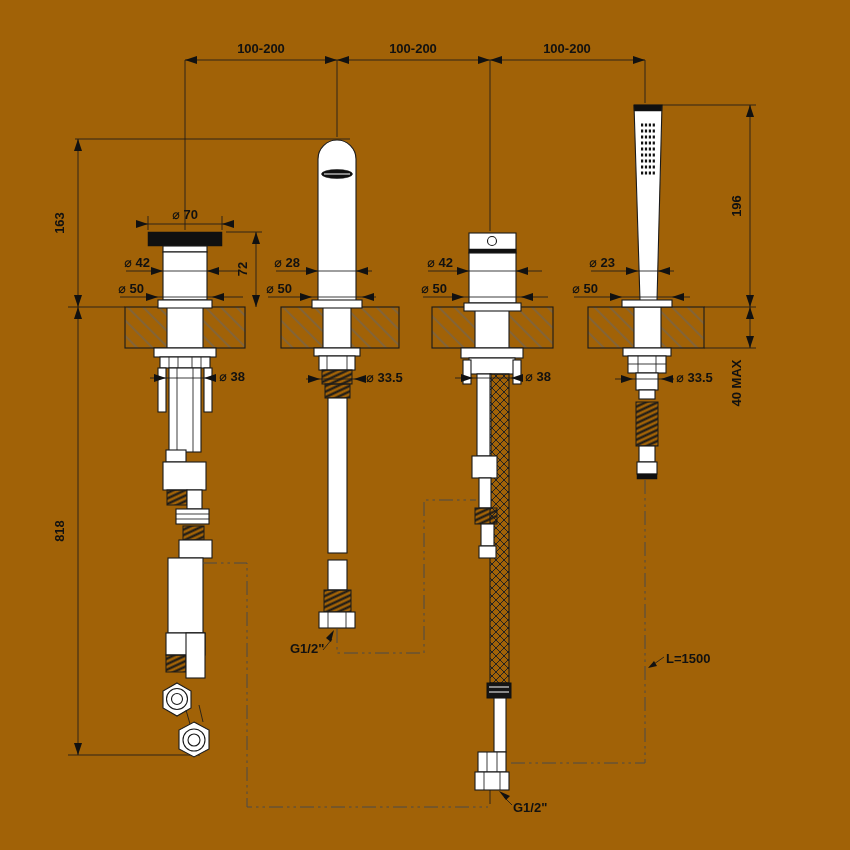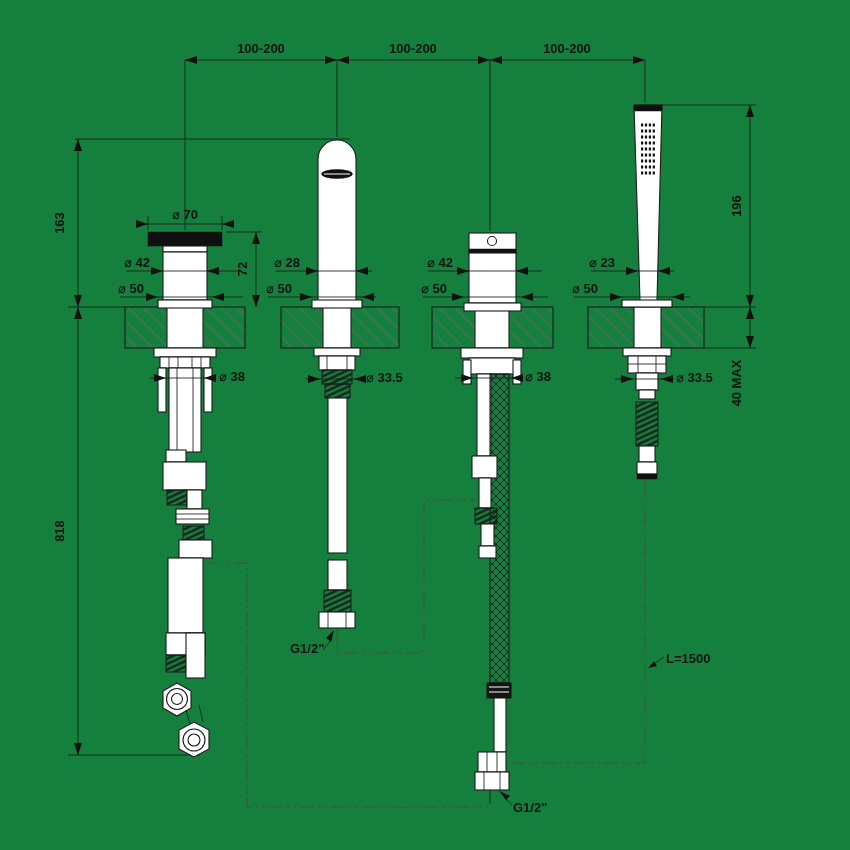--- a/index.html
+++ b/index.html
@@ -1,16 +1,16 @@
 <!DOCTYPE html>
 <html><head>
 <meta charset="utf-8">
 <style>
   html,body{margin:0;padding:0;background:#ffffff;}
-  .page{width:850px;height:850px;background:#15803d;position:relative;overflow:hidden;}
+  .page{width:850px;height:850px;background:#a16207;position:relative;overflow:hidden;}
   svg{display:block;}
   .fw{stroke:#1a1a1a;stroke-width:1.1;fill:#ffffff;}
   .thin{stroke:#1a1a1a;stroke-width:0.85;fill:none;}
   .blk{fill:#101010;stroke:#101010;stroke-width:0.5;}
   .arr{fill:#111111;stroke:none;}
   .dash{stroke:#4a4a4a;stroke-width:1;fill:none;stroke-dasharray:14 4 2.5 4 2.5 4;}
   .dim{font-family:"Liberation Sans","DejaVu Sans",sans-serif;font-size:13px;font-weight:bold;fill:#111111;}
 </style>
 </head>
 <body>

